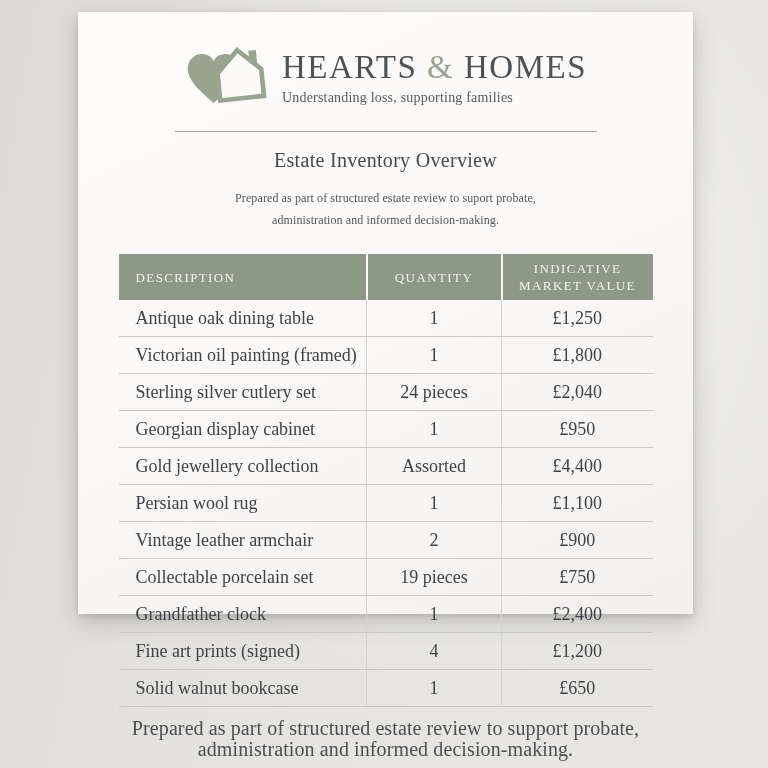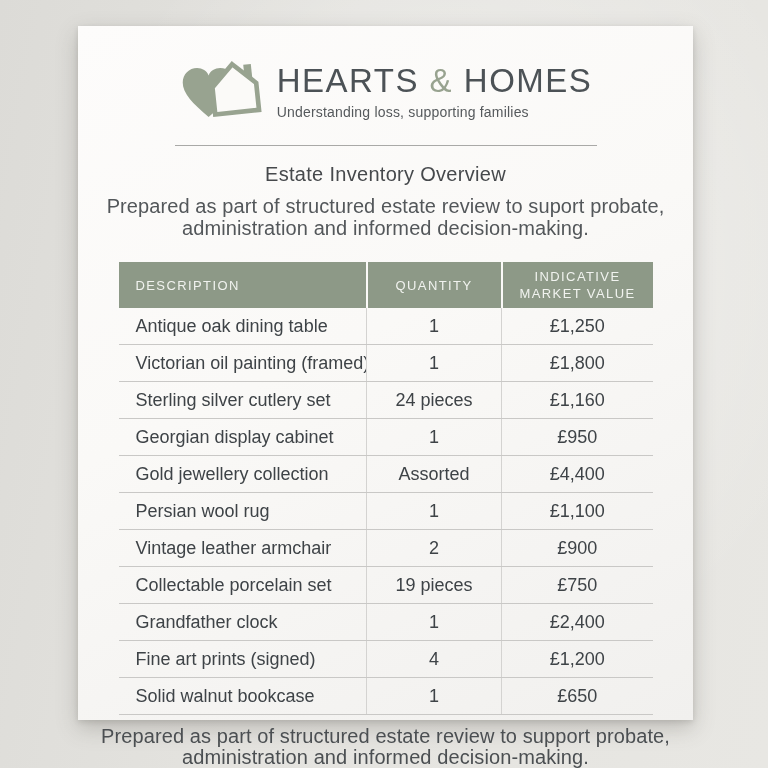--- a/index.html
+++ b/index.html
@@ -18,24 +18,25 @@
     background:#e2e1dd;
     overflow:hidden;
   }
   .scene{
     position:relative;width:768px;height:768px;
     background:
       radial-gradient(ellipse at 60% 35%, rgba(255,255,255,.45), rgba(255,255,255,0) 60%),
       linear-gradient(100deg,#dcdbd7 0%,#e4e3df 40%,#e8e7e3 100%);
   }
   .paper{
-    position:absolute;left:78px;top:26px;width:615px;height:694px;
+    position:absolute;left:78px;top:12px;width:615px;height:602px;
     background:linear-gradient(155deg,#fdfcfb 0%,#faf9f7 45%,#f1f0ee 100%);
     box-shadow:0 8px 20px rgba(95,92,86,.30), 0 2px 5px rgba(95,92,86,.18);
     box-sizing:border-box;
+    font-family:Liberation Serif, serif;
   }
   
   .logo-row{
     display:flex;justify-content:center;align-items:center;
     margin-top:26px;gap:10px;
   }
   .logo-mark{width:88px;height:80px;flex:0 0 auto;}
   .logo-text{display:flex;flex-direction:column;}
   .brand-line{
     font-size:33px;letter-spacing:1.5px;color:#4c5256;font-weight:500;
@@ -46,22 +47,22 @@
   .logo-divider{
     width:422px;height:0;margin:13px auto 0;
     border-top:1px solid #a9a9a7;
   }
   
   .doc-title{
     text-align:center;margin-top:17px;
     font-size:20px;color:#46494c;letter-spacing:.3px;font-weight:400;
   }
   .doc-subtitle{
-    text-align:center;margin-top:9px;
-    font-size:20px;color:#53575a;line-height:22px;letter-spacing:.1px;
+    text-align:center;margin-top:15px;
+    font-size:12px;color:#53575a;line-height:22px;letter-spacing:.1px;
   }
   
   table.inventory{
     width:534px;margin:23px auto 0;border-collapse:collapse;table-layout:fixed;
   }
   .inventory col.c1{width:248px;}
   .inventory col.c2{width:135px;}
   .inventory col.c3{width:151px;}
   .inventory th{
     background:var(--sage);color:#f1f3ef;font-weight:400;
@@ -137,21 +138,21 @@
             <td class="col-value">£1,250</td>
           </tr>
           <tr>
             <td class="col-desc">Victorian oil painting (framed)</td>
             <td class="col-qty">1</td>
             <td class="col-value">£1,800</td>
           </tr>
           <tr>
             <td class="col-desc">Sterling silver cutlery set</td>
             <td class="col-qty">24 pieces</td>
-            <td class="col-value">£1,160</td>
+            <td class="col-value">£2,040</td>
           </tr>
           <tr>
             <td class="col-desc">Georgian display cabinet</td>
             <td class="col-qty">1</td>
             <td class="col-value">£950</td>
           </tr>
           <tr>
             <td class="col-desc">Gold jewellery collection</td>
             <td class="col-qty">Assorted</td>
             <td class="col-value">£4,400</td>

